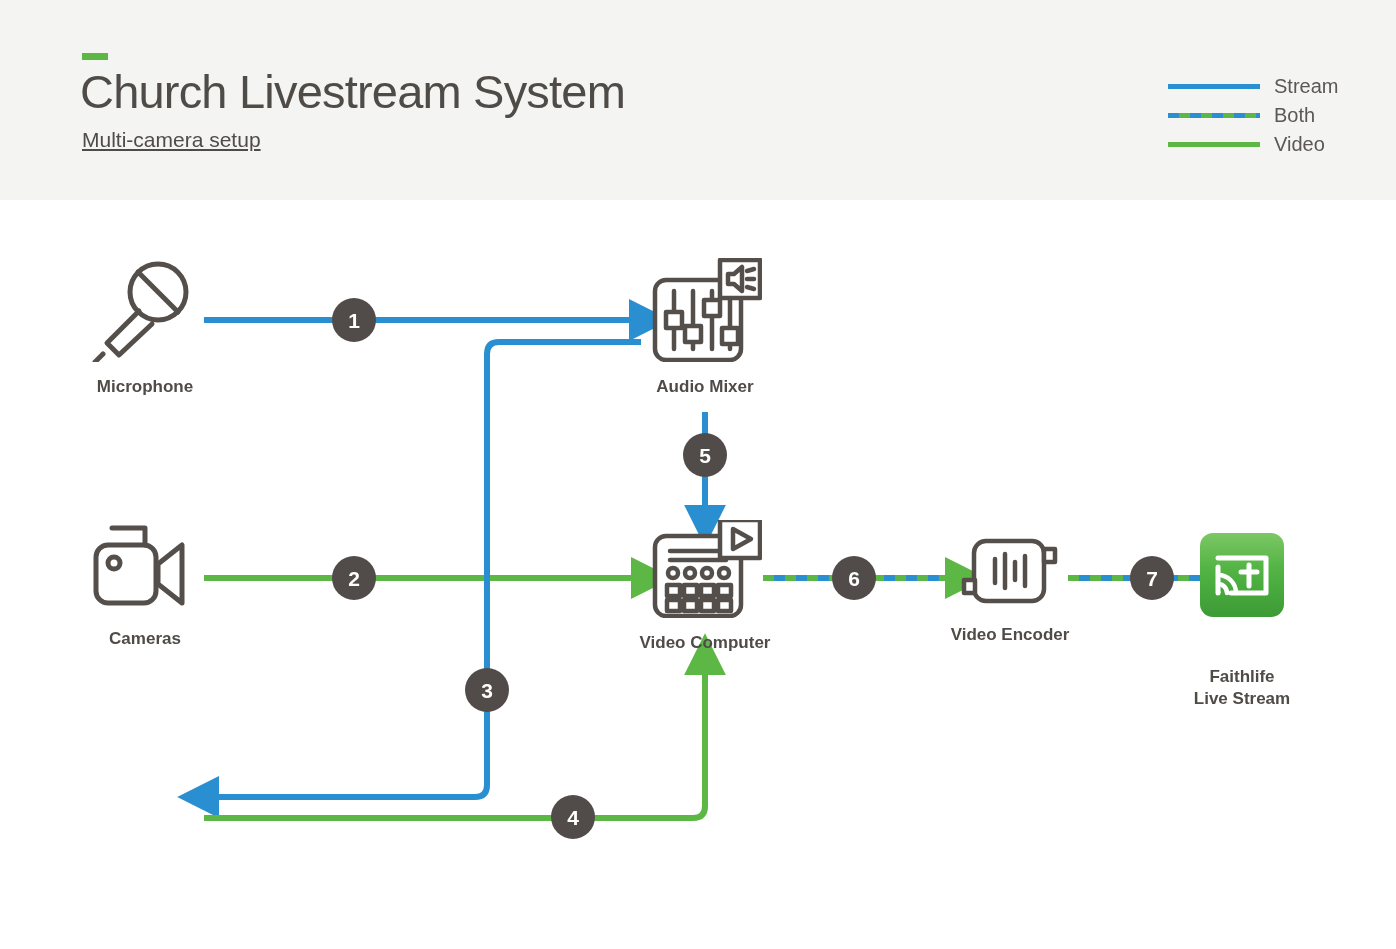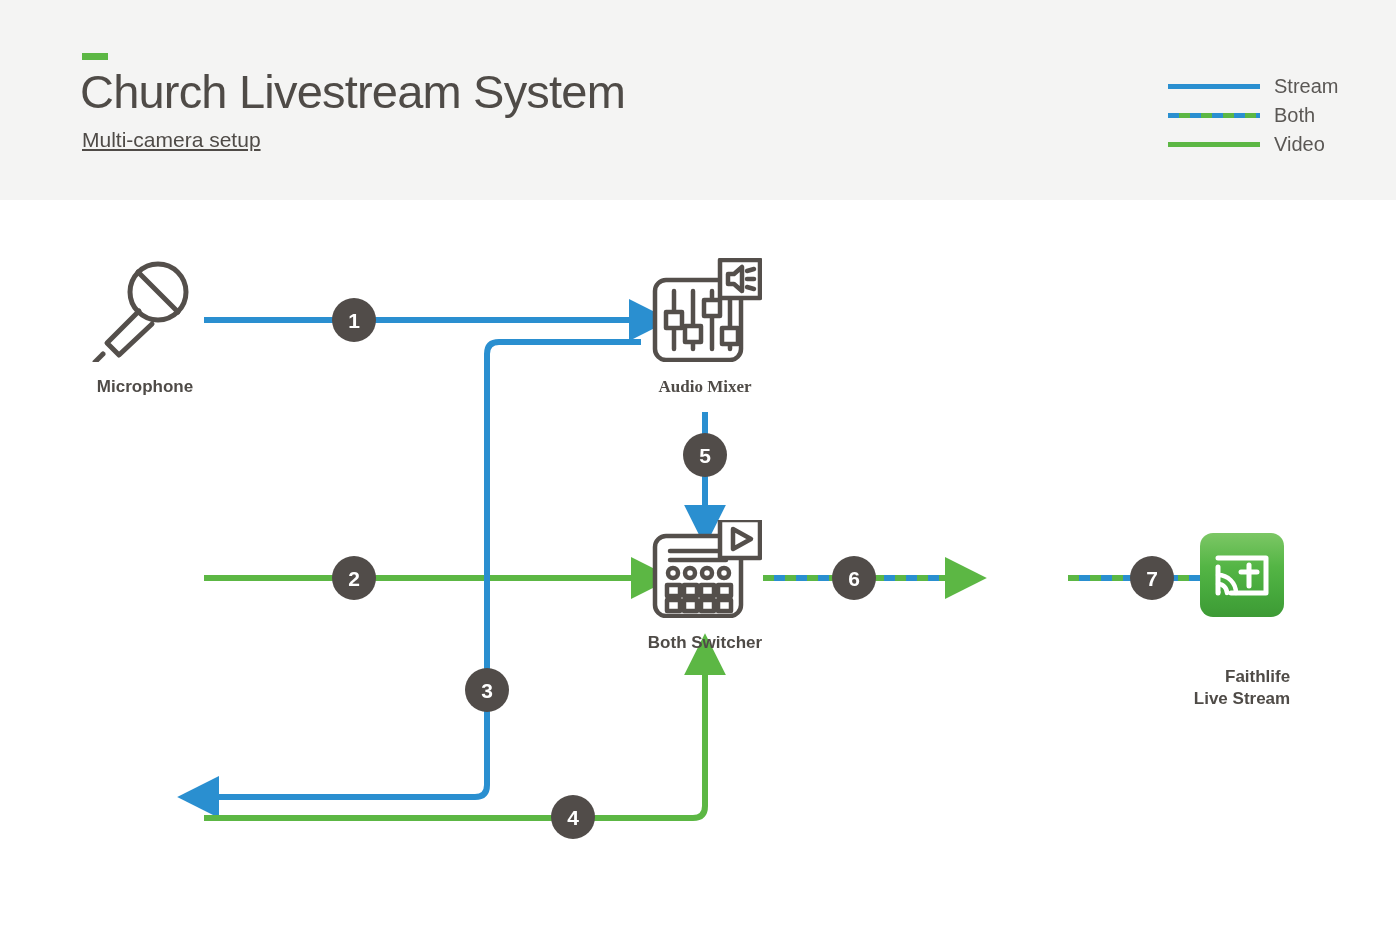--- a/index.html
+++ b/index.html
@@ -97,21 +97,21 @@
   }
   .node-icon {
     position: relative;
     display: block;
   }
   .node-label {
     margin-top: 10px;
     font-size: 17px;
     font-weight: bold;
     color: #4f4b47;
-    text-align: right;
+    text-align: center;
     line-height: 1.28;
     white-space: pre-line;
   }
 
   
   .badge {
     position: absolute;
     width: 44px;
     height: 44px;
     border-radius: 50%;
@@ -200,23 +200,36 @@
           <circle cx="68" cy="34" r="28"></circle>
           <line x1="48" y1="14" x2="88" y2="54"></line>
           <path d="M49,53 L17,85 L29,97 L62,66"></path>
           <line x1="13" y1="96" x2="5" y2="104"></line>
         </g>
       </svg>
     </span>
     <span class="node-label">Microphone</span>
   </div>
 
-
-
-  <div class="node" style="left:620px; top:258px; width:170px;font-family:Liberation Serif, serif;">
+  <div class="node" style="left:60px; top:520px; width:170px;">
+    <span class="node-icon">
+      <svg width="110" height="94" viewBox="0 0 110 94">
+        <g fill="none" stroke="#544f4b" stroke-width="5" stroke-linecap="round" stroke-linejoin="round">
+          <rect x="6" y="25" width="60" height="58" rx="12"></rect>
+          <circle cx="24" cy="43" r="6"></circle>
+          <path d="M68,44 L92,25 L92,83 L68,64 Z"></path>
+          <polyline points="22,8 55,8 55,25"></polyline>
+        </g>
+      </svg>
+    </span>
+    <span class="node-label">Cameras</span>
+  </div>
+
+
+  <div class="node" style="left:620px; top:258px; width:170px;">
     <span class="node-icon">
       <svg width="114" height="104" viewBox="0 0 114 104">
         <g fill="none" stroke="#544f4b" stroke-width="4.5" stroke-linecap="round" stroke-linejoin="round">
           <rect x="7" y="22" width="86" height="80" rx="11" fill="#ffffff"></rect>
           <line x1="26" y1="33" x2="26" y2="91"></line>
           <line x1="45" y1="33" x2="45" y2="91"></line>
           <line x1="64" y1="33" x2="64" y2="91"></line>
           <line x1="82" y1="40" x2="82" y2="91"></line>
           <rect x="18" y="54" width="16" height="16" fill="#ffffff"></rect>
           <rect x="37" y="68" width="16" height="16" fill="#ffffff"></rect>
@@ -250,23 +263,39 @@
           <rect x="70" y="65" width="13" height="11"></rect>
           <rect x="19" y="80" width="13" height="11"></rect>
           <rect x="36" y="80" width="13" height="11"></rect>
           <rect x="53" y="80" width="13" height="11"></rect>
           <rect x="70" y="80" width="13" height="11"></rect>
           <rect x="72" y="0" width="40" height="38" fill="#ffffff"></rect>
           <path d="M85,9 L103,19 L85,29 Z" fill="#ffffff"></path>
         </g>
       </svg>
     </span>
-    <span class="node-label">Both Switcher</span>
-  </div>
-
+    <span class="node-label">Video Computer</span>
+  </div>
+
+  <div class="node" style="left:925px; top:532px; width:170px;">
+    <span class="node-icon">
+      <svg width="98" height="78" viewBox="0 0 98 78">
+        <g fill="none" stroke="#544f4b" stroke-width="4.5" stroke-linecap="round" stroke-linejoin="round">
+          <rect x="13" y="9" width="70" height="60" rx="12" fill="#ffffff"></rect>
+          <rect x="83" y="17" width="11" height="13" fill="#ffffff"></rect>
+          <rect x="3" y="48" width="11" height="13" fill="#ffffff"></rect>
+          <line x1="34" y1="27" x2="34" y2="51"></line>
+          <line x1="44" y1="22" x2="44" y2="56"></line>
+          <line x1="54" y1="30" x2="54" y2="48"></line>
+          <line x1="64" y1="24" x2="64" y2="54"></line>
+        </g>
+      </svg>
+    </span>
+    <span class="node-label">Video Encoder</span>
+  </div>
 
   <div class="node" style="left:1157px; top:533px; width:170px;gap:35px;">
     <span class="node-icon">
       <svg width="84" height="84" viewBox="0 0 84 84">
         <defs>
           <linearGradient id="fl-grad" x1="0" y1="0" x2="0" y2="1">
             <stop offset="0%" stop-color="#7cc765"></stop>
             <stop offset="40%" stop-color="#54b545"></stop>
             <stop offset="72%" stop-color="#46a83c"></stop>
             <stop offset="100%" stop-color="#3d9a35"></stop>

